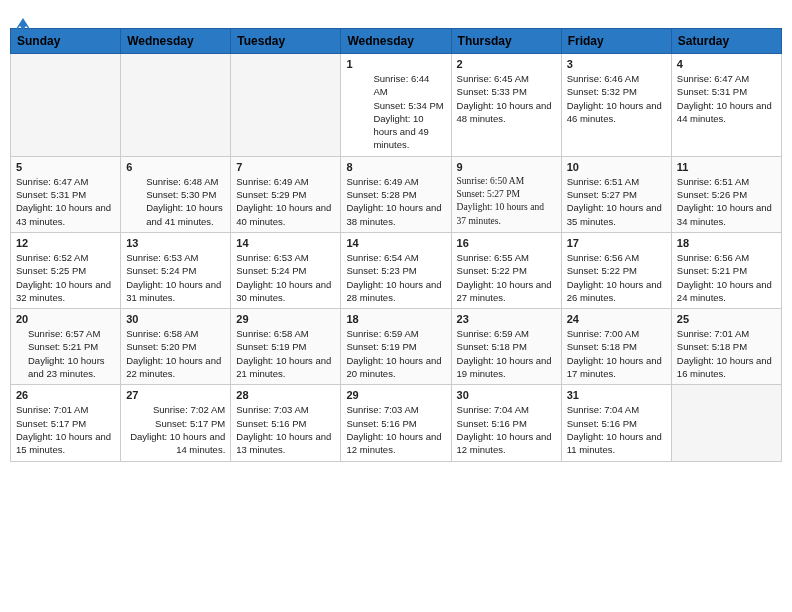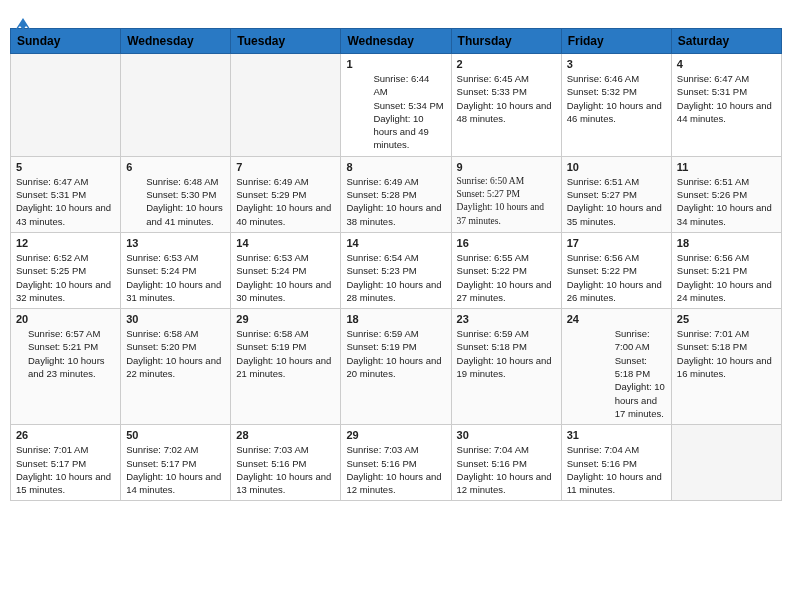--- a/index.html
+++ b/index.html
@@ -255,41 +255,41 @@
 Daylight: 10 hours and 20 minutes.</div>
         </td>
         <td>
           <span class="day-number">23</span>
           <div class="day-info" style="white-space: pre-line;">Sunrise: 6:59 AM
 Sunset: 5:18 PM
 Daylight: 10 hours and 19 minutes.</div>
         </td>
         <td>
           <span class="day-number">24</span>
-          <div class="day-info" style="white-space: pre-line; margin-left: 48px;">Sunrise: 7:00 AM
+          <div class="day-info" style="white-space: pre-line;">Sunrise: 7:00 AM
 Sunset: 5:18 PM
 Daylight: 10 hours and 17 minutes.</div>
         </td>
         <td>
           <span class="day-number">25</span>
           <div class="day-info" style="white-space: pre-line;">Sunrise: 7:01 AM
 Sunset: 5:18 PM
 Daylight: 10 hours and 16 minutes.</div>
         </td>
       </tr>
       <tr class="row-bg-white">
         <td>
           <span class="day-number">26</span>
           <div class="day-info" style="white-space: pre-line;">Sunrise: 7:01 AM
 Sunset: 5:17 PM
 Daylight: 10 hours and 15 minutes.</div>
         </td>
         <td>
-          <span class="day-number">50</span>
-          <div class="day-info" style="white-space: pre-line;">Sunrise: 7:02 AM
+          <span class="day-number">27</span>
+          <div class="day-info" style="white-space: pre-line; text-align: right;">Sunrise: 7:02 AM
 Sunset: 5:17 PM
 Daylight: 10 hours and 14 minutes.</div>
         </td>
         <td>
           <span class="day-number">28</span>
           <div class="day-info" style="white-space: pre-line;">Sunrise: 7:03 AM
 Sunset: 5:16 PM
 Daylight: 10 hours and 13 minutes.</div>
         </td>
         <td>

